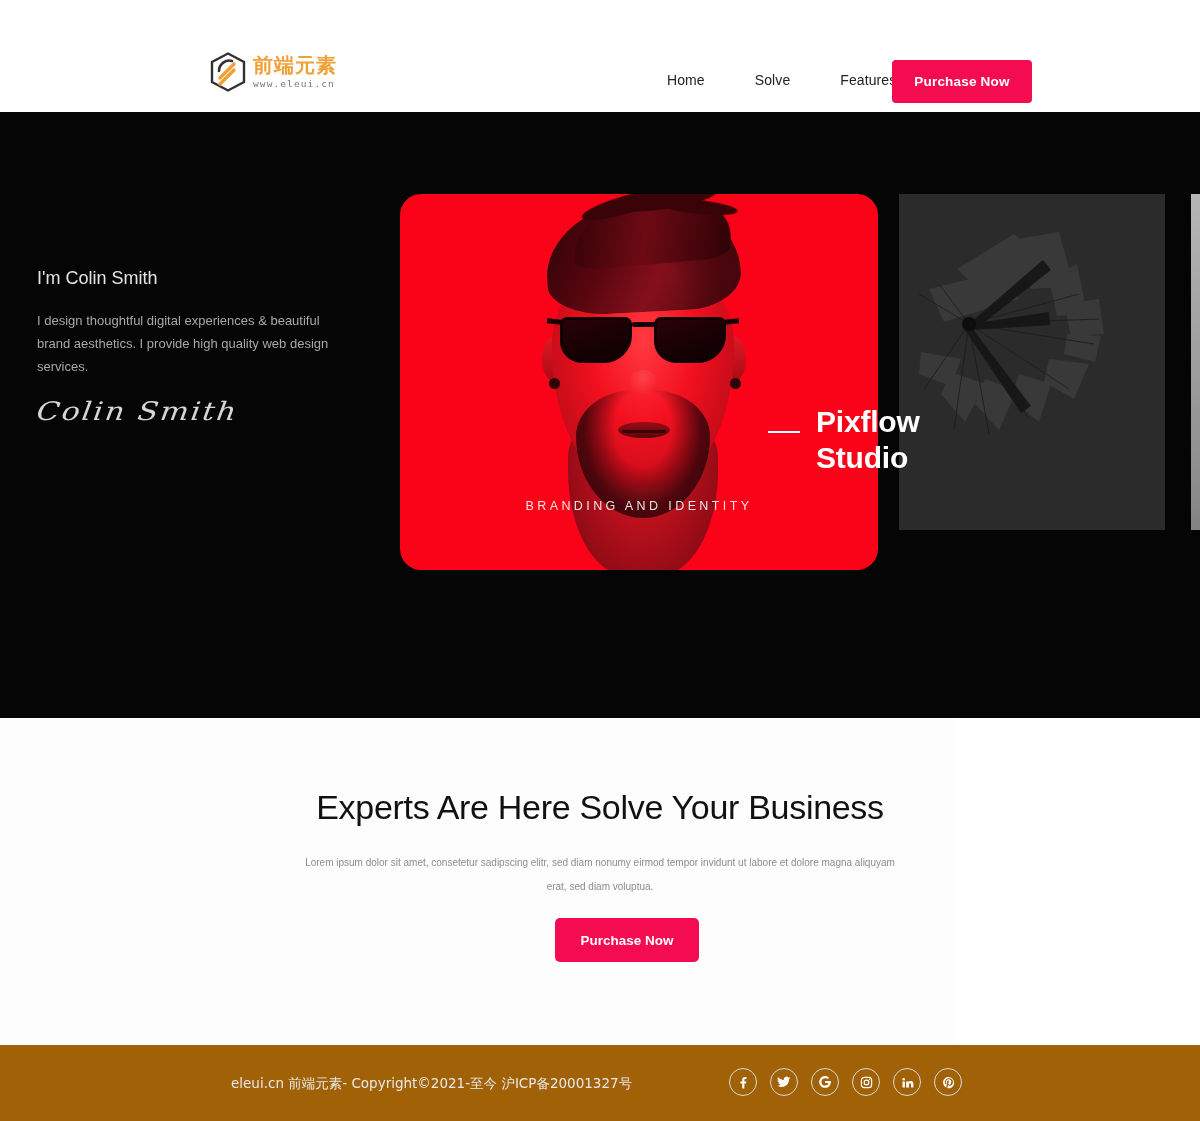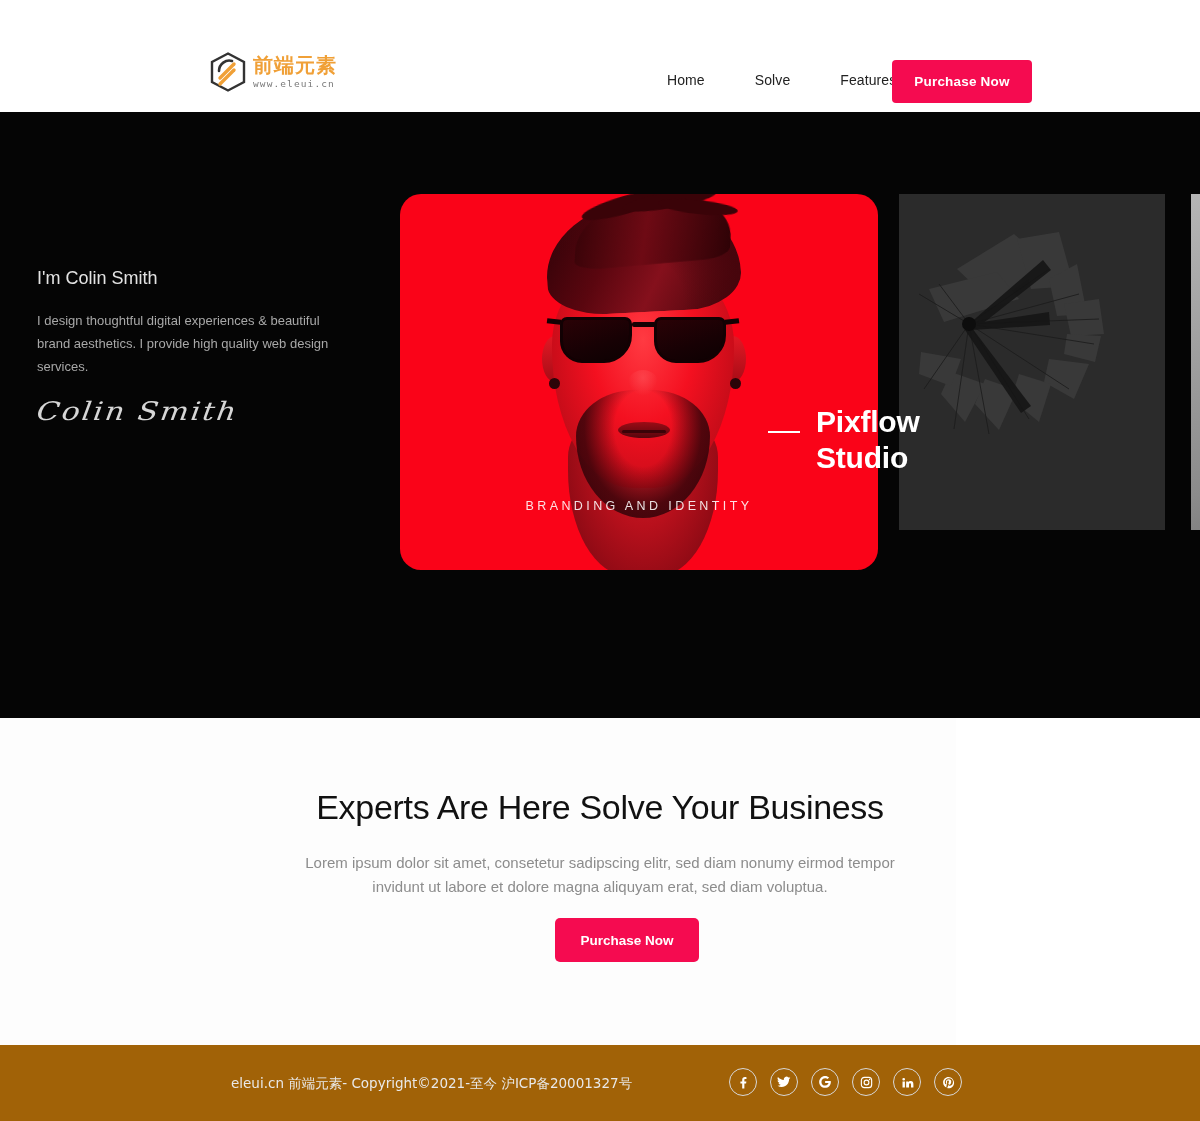--- a/index.html
+++ b/index.html
@@ -326,21 +326,21 @@
     font-size: 34px;
     color: #111111;
     font-weight: 400;
     letter-spacing: -0.3px;
   }
   .cta-sub {
     position: absolute;
     top: 133px; left: 300px;
     width: 600px;
     text-align: center;
-    font-size: 15px;
+    font-size: 10px;
     line-height: 24px;
     color: #8c8c8c;
   }
   .btn-purchase-mid {
     position: absolute;
     top: 200px; left: 555px;
     width: 144px; height: 44px;
     background: #f50b50;
     color: #ffffff;
     border: none;

